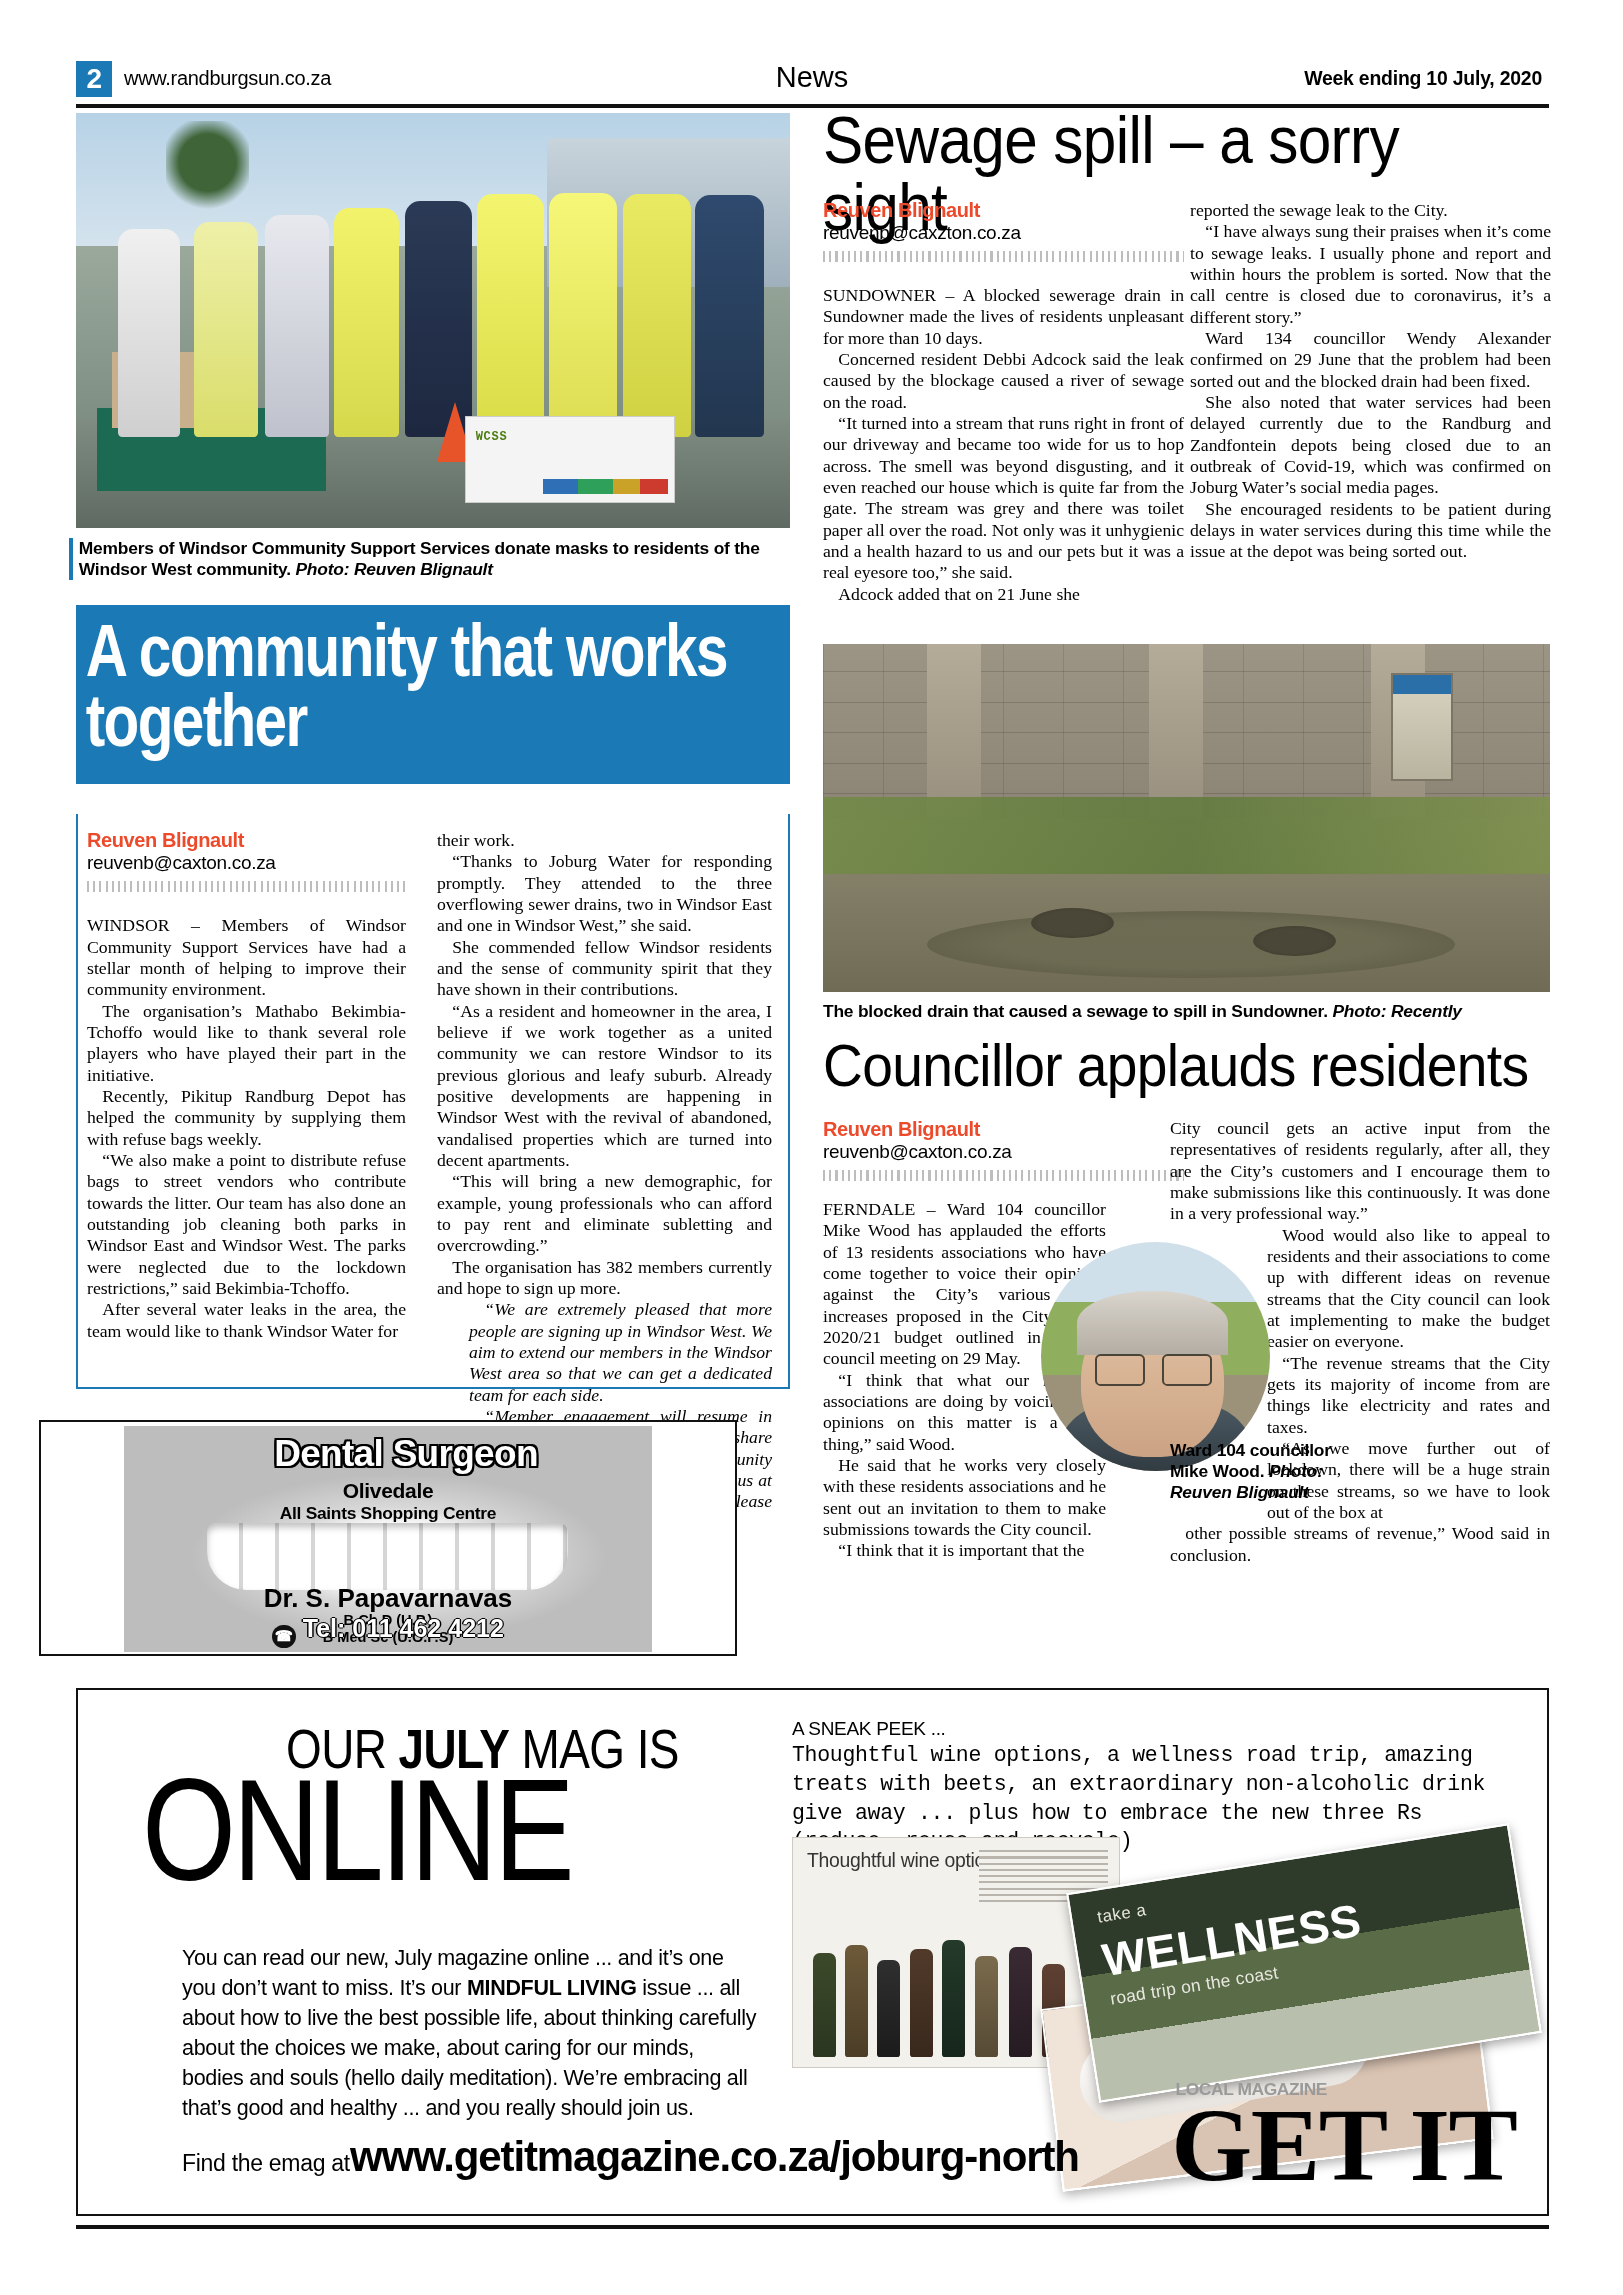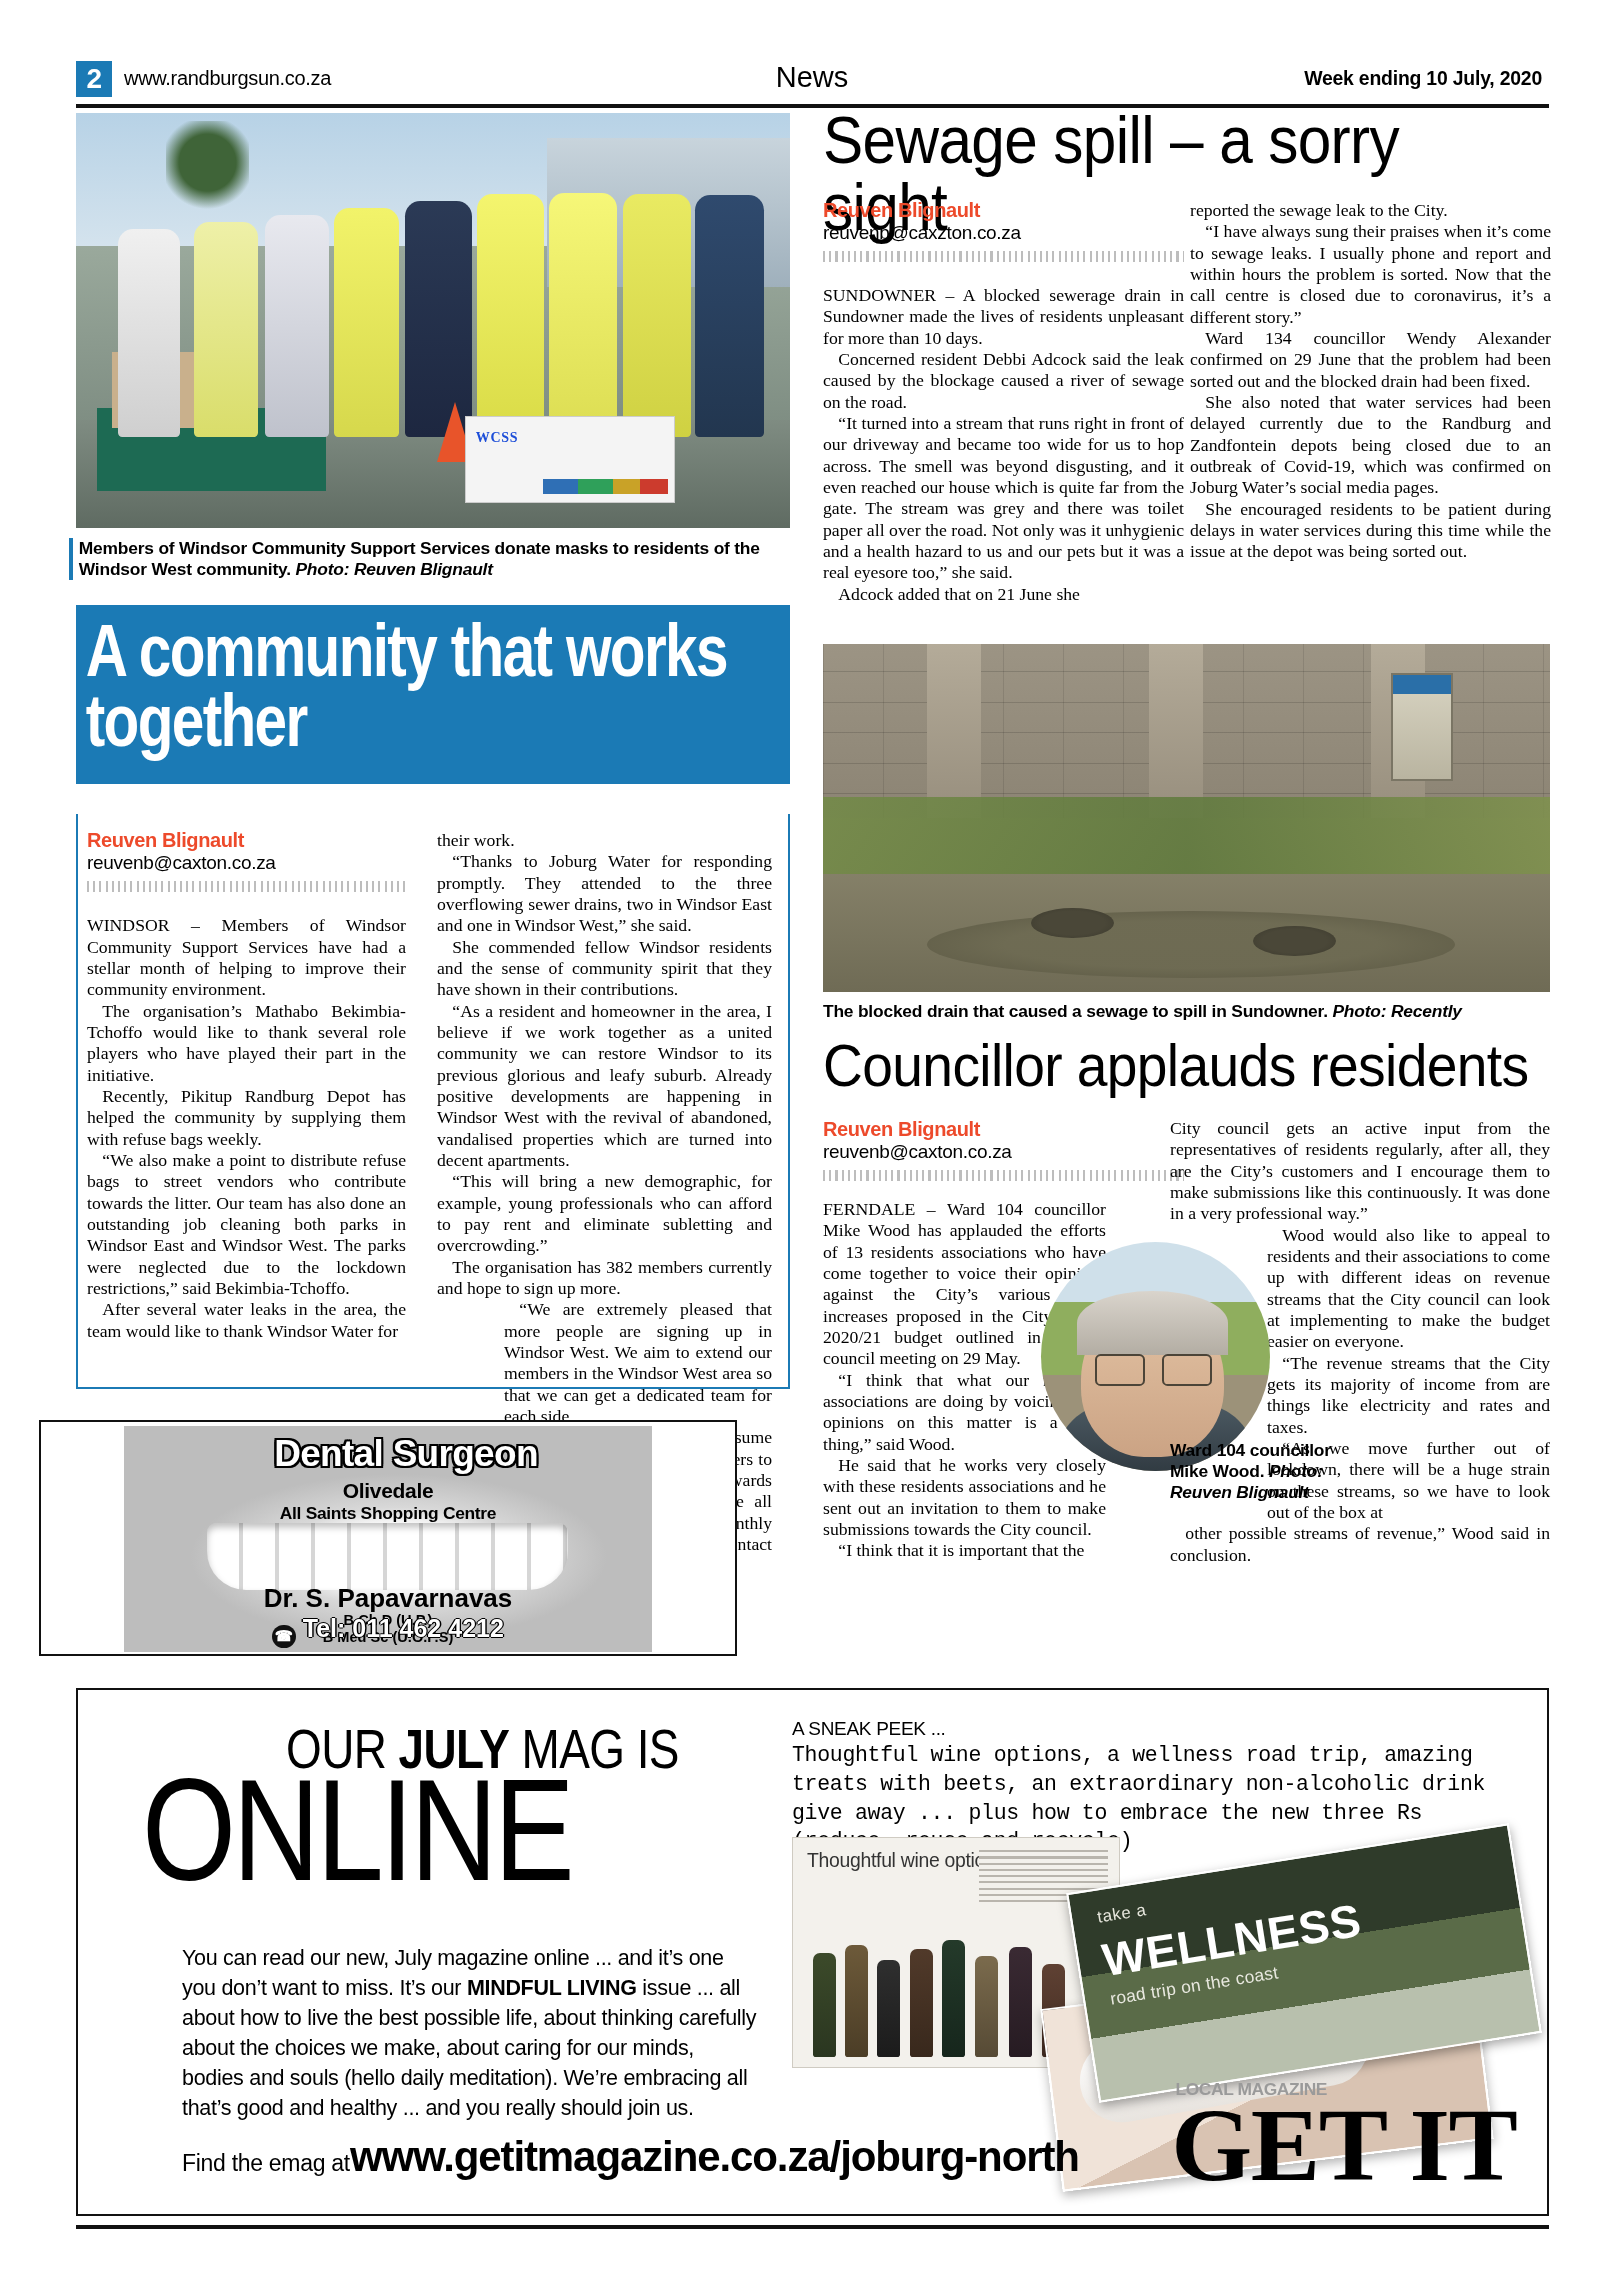--- a/index.html
+++ b/index.html
@@ -75,22 +75,22 @@
   .lp-palm{position:absolute;left:90px;top:8.3px;width:83px;height:104px;
     background:radial-gradient(circle at 50% 40%,#3f6438 0 38%,rgba(63,100,56,0) 62%);}
   .lp-bld{position:absolute;right:0;top:6%;width:34%;height:36%;
     background:linear-gradient(#c8d4dc,#9fb0bc);}
   .lp-person{position:absolute;bottom:22%;border-radius:15.3px 15.3px 4.2px 4.2px;}
   .lp-table{position:absolute;left:21px;bottom:9%;width:229px;height:83px;background:#1d6a53;}
   .lp-box{position:absolute;left:36px;bottom:24%;width:104px;height:76px;background:#c9b08c;}
   .lp-cone{position:absolute;left:361px;bottom:16%;width:0;height:0;
     border-left:18px solid transparent;border-right:18px solid transparent;border-bottom:60px solid #e8542a;}
   .lp-sign{position:absolute;left:389px;bottom:6%;width:208px;height:85px;background:#f4f4f4;border:1.4px solid #ccc;}
-  .lp-sign .sg{position:absolute;left:9.7px;top:12.5px;font-family:Liberation Serif, serif;
-    font-size:14px;font-weight:bold;color:#1d4ed8;letter-spacing:0.7px;}
+  .lp-sign .sg{position:absolute;left:9.7px;top:12.5px;font-family:Liberation Mono, monospace;
+    font-size:12px;font-weight:bold;color:#4d7c0f;letter-spacing:0.7px;}
   .lp-sign .bar{position:absolute;right:5.6px;bottom:8.3px;width:125px;height:15.3px;
     background:linear-gradient(90deg,#2f6fb5 0 28%,#2fa05a 28% 56%,#c9a227 56% 78%,#cc3b2d 78% 100%);}
 
   .lead-capt{margin-top:9.7px;padding-left:2.8px;width:694px;}
   .lead-rule-left{position:absolute;left:-7px;top:0;width:3.5px;height:100%;background:#1b7ab5;}
 
   
   .blue-box{
     position:absolute;left:76px;top:605px;width:714px;height:179px;background:#1b7ab5;
   }
@@ -100,21 +100,21 @@
     font-size:75px;line-height:0.93;letter-spacing:-2.1px;
     transform:scaleX(0.78);transform-origin:left top;
     width:909px;
   }
 
   
   .win-wrap{position:absolute;left:76px;top:814px;width:714px;height:575px;
     border:2.8px solid #1b7ab5;border-top:none;box-sizing:border-box;}
   .win-c1{position:absolute;left:87px;top:830px;width:319px;}
   .win-c2{position:absolute;left:437px;top:830px;width:335px;}
-  .win-c2 .indented{margin-left:67px;}
+  .win-c2 .indented{margin-left:32px;font-style:italic;}
   .win-c2 .detailsline{text-indent:0;}
 
   
   .dental{position:absolute;left:39px;top:1420px;width:698px;height:236px;
     border:2.1px solid #111;box-sizing:border-box;background:#fff;}
   .dental-inner{position:absolute;left:83px;top:4.2px;width:528px;height:226px;
     background:
       radial-gradient(ellipse 208px 83px at 52% 58%, #f6f6f6 0 42%, #d8d8d8 60%, #bdbdbd 100%),
       linear-gradient(#d0d0d0,#a8a8a8);
     overflow:hidden;}

